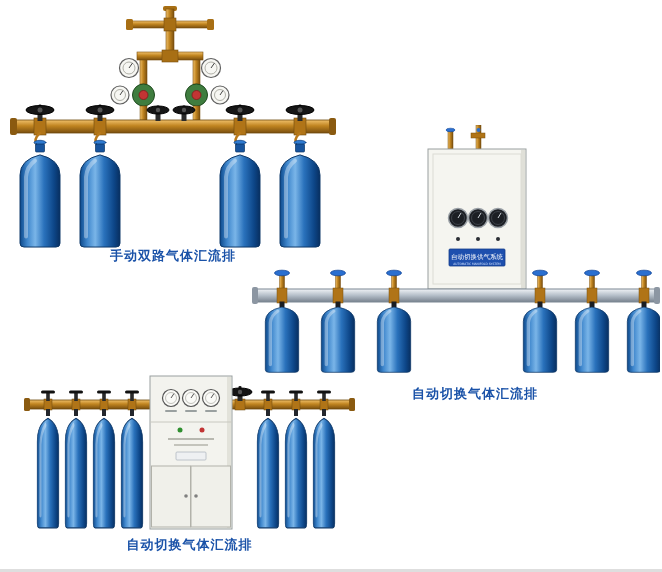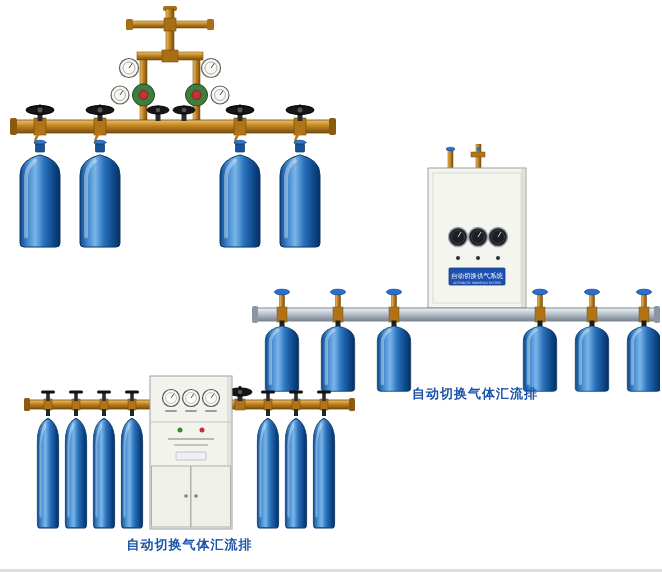--- a/index.html
+++ b/index.html
@@ -1,20 +1,20 @@
 <!DOCTYPE html>
 <html><head>
 <meta charset="utf-8">
 <style>
   html,body{margin:0;padding:0;background:#fff;}
   .page{position:relative;width:662px;height:572px;background:#fff;overflow:hidden;
         font-family:"DejaVu Sans","Liberation Sans",sans-serif;}
   figure{margin:0;padding:0;position:absolute;}
   .fig-1{left:8px;top:6px;width:330px;height:245px;}
-  .fig-2{left:252px;top:144px;width:408px;height:252px;}
+  .fig-2{left:252px;top:125px;width:408px;height:252px;}
   .fig-3{left:22px;top:374px;width:335px;height:162px;}
   .caption{position:absolute;text-align:center;color:#1a52a8;font-weight:bold;
            font-size:13px;letter-spacing:1px;line-height:14px;}
   .cap-1{left:8px;top:249px;width:330px;}
   .cap-2{left:295px;top:387px;width:360px;}
   .cap-3{left:22px;top:538px;width:335px;}
   .bottom-edge{position:absolute;left:0;right:0;bottom:0;height:3px;background:#d6d6d6;opacity:.8;}
   svg{display:block;}
 </style>
 </head>
@@ -162,20 +162,21 @@
       </g>
 
       <g>
         <use href="#cylinder-shape" x="8" y="146" width="48" height="96"></use>
         <use href="#cylinder-shape" x="68" y="146" width="48" height="96"></use>
         <use href="#cylinder-shape" x="208" y="146" width="48" height="96"></use>
         <use href="#cylinder-shape" x="268" y="146" width="48" height="96"></use>
       </g>
     </svg>
   </figure>
+  <figcaption class="caption cap-1">手动双路气体汇流排</figcaption>
 
   <figure class="fig-2">
     <svg viewBox="0 0 408 252" width="408" height="252">
 
       <g>
         <rect x="196" y="6" width="5" height="18" fill="url(#brassH)" stroke="#7a4f0e" stroke-width="0.5"></rect>
         <ellipse cx="198.5" cy="5" rx="4.5" ry="1.8" fill="#2a6fd0" stroke="#16499a" stroke-width="0.6"></ellipse>
         <rect x="224" y="0" width="5" height="24" fill="url(#brassH)" stroke="#7a4f0e" stroke-width="0.5"></rect>
         <rect x="219" y="8" width="14" height="5" fill="#b07417" stroke="#7a4f0e" stroke-width="0.5"></rect>
         <circle cx="226.5" cy="5" r="2" fill="#2a6fd0"></circle>

